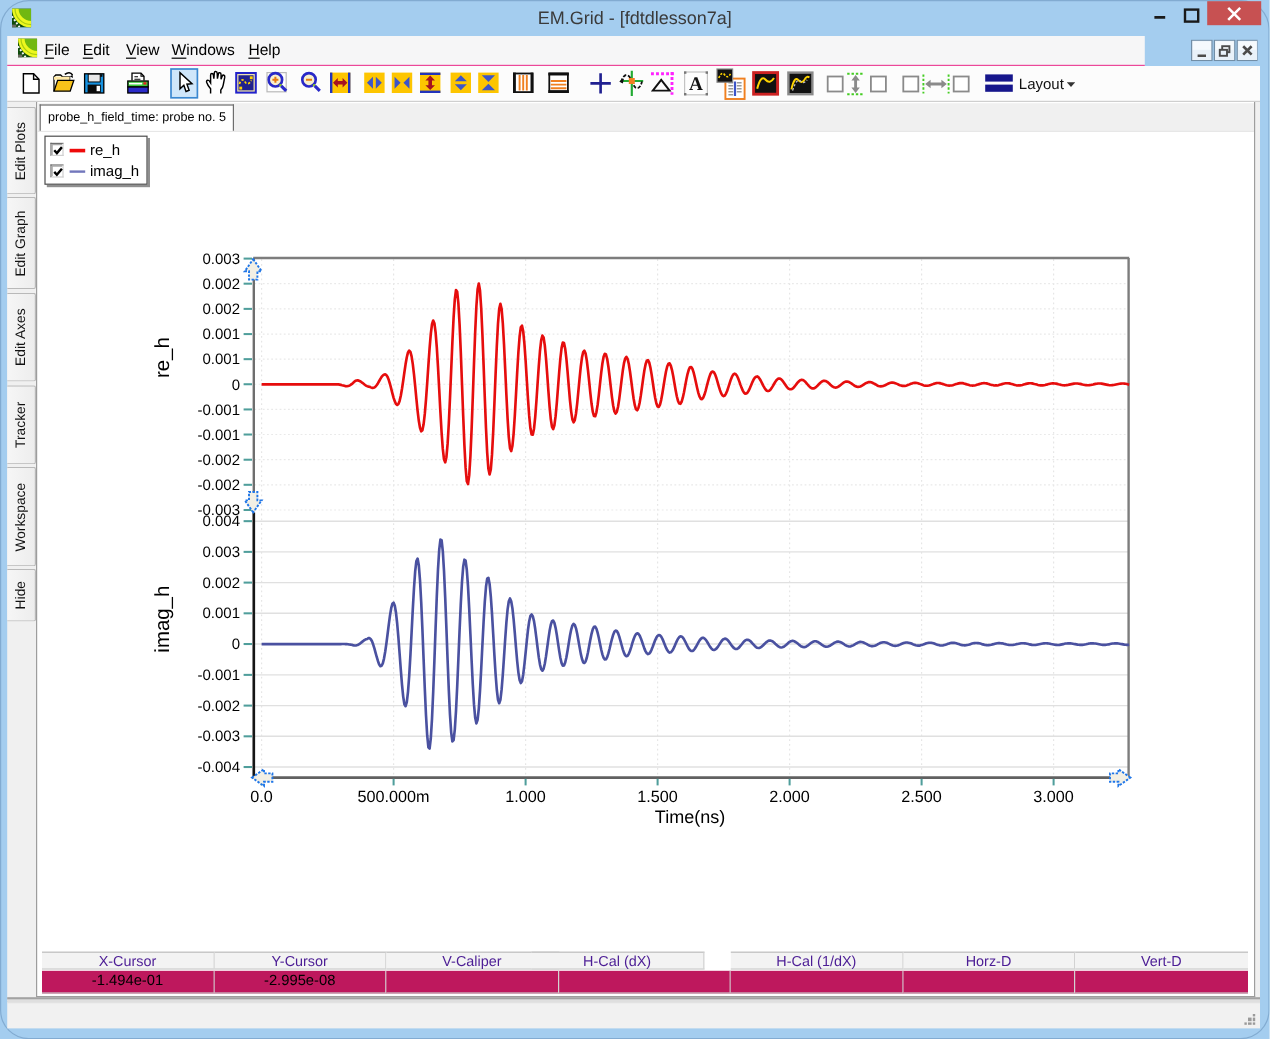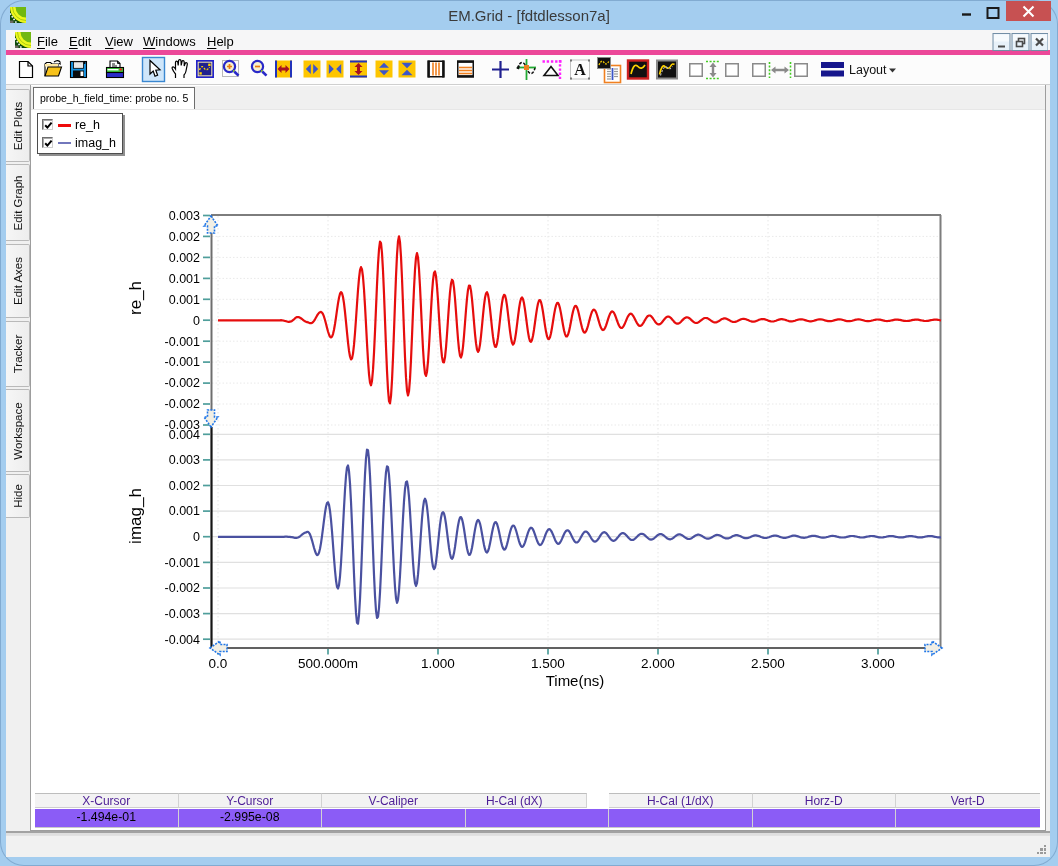--- a/index.html
+++ b/index.html
@@ -3,38 +3,38 @@
 <meta charset="utf-8">
 <style>
 * { margin:0; padding:0; box-sizing:border-box; }
 html,body { width:1058px; height:866px; overflow:hidden; }
 body { font-family:"Liberation Sans", sans-serif; position:relative; background:#a4cdef; }
 #win { position:absolute; left:0; top:0; width:1058px; height:866px; background:#a4cdef; box-shadow:inset 0 0 0 1px #82abd1;border-radius:24px; }
 .abs { position:absolute; }
 #titlebar { left:0; top:0; width:1058px; height:30px; }
 #title-text { left:0; top:0; width:1058px; text-align:center; font-size:15px; color:#3a3a3a; line-height:23px; }
 #btn-close { left:1006px; top:1px; width:45px; height:20px; background:#c75152; }
-#menubar { left:6px; top:30px; width:1044px; height:25px; background:#f6f6f7; border-bottom:5px solid #ec4899; }
+#menubar { left:6px; top:30px; width:948px; height:25px; background:#f6f6f7; border-bottom:1px solid #ec4899; }
 .menuitem { position:absolute; top:0; height:24px; line-height:24px; font-size:13px; color:#000; }
 .mu { text-decoration:underline; text-underline-offset:2px; }
 #toolbar { left:6px; top:55px; width:1044px; height:30px; background:#fcfcfc; border-bottom:1px solid #cfcfcf; }
 #client { left:6px; top:85px; width:1044px; height:749px; background:#f0f0f0; }
 .sidetab { position:absolute; left:0; width:24px; background:linear-gradient(90deg,#f6f6f6,#ededed); border:1px solid #b9b9b9; border-left:none; border-radius:0 2px 2px 0; }
 .sidetab span { position:absolute; left:50%; top:50%; transform:translate(-50%,-50%) rotate(-90deg); white-space:nowrap; font-size:11.5px; color:#111; }
 #docframe { left:24px; top:0px; width:1016px; height:746px; border:1px solid #9d9d9d; border-top:none; background:#fff; }
 #tabbar { left:25px; top:1px; width:1014px; height:24px; background:#f0f0f0; border-bottom:1px solid #e7e7e7;}
 #doctab { position:absolute; left:7px; top:2px; height:22px; background:#fff; border:1px solid #6d6d6d; border-bottom:none; font-size:10.5px; line-height:21px; padding:0 6px; color:#000; }
 #legend { left:37px; top:113px; width:86px; height:41px; background:#fff; border:1px solid #4d4d4d; box-shadow:2px 2px 0 #8f8f8f; }
 .lrow { position:absolute; left:4px; height:12px; }
 .cbx { position:absolute; left:0; top:0; width:11px; height:11px; background:#fff; border-top:1px solid #6e6e6e; border-left:1px solid #6e6e6e; border-right:1px solid #cfcfcf; border-bottom:1px solid #cfcfcf; box-shadow:inset 1px 1px 0 #a9a9a9; }
 .lline { position:absolute; left:16px; }
 .ltxt { position:absolute; left:33px; top:-1px; font-size:12.5px; color:#000; }
 #readout { left:34px; top:793px; width:1007px; border-left:1px solid #d2d2d2; }
 .thdr { position:absolute; top:0; height:15px; background:#f3f3f3; border-top:1px solid #bdbdbd; border-bottom:1px solid #cecece; font-size:12px; text-align:center; line-height:15px; color:#4c1d95; }
-.tval { position:absolute; top:16px; height:19px; background:#8b5cf6; border-bottom:1px solid #c9c9c9; font-size:12.3px; text-align:center; line-height:16px; color:#000; }
+.tval { position:absolute; top:16px; height:19px; background:#be185d; border-bottom:1px solid #c9c9c9; font-size:12.3px; text-align:center; line-height:16px; color:#000; }
 .tsep { border-right:1px solid #d2d2d2; }
 #statusbar { left:6px; top:835px; width:1044px; height:22px; background:#f1f1f1; border-top:1px solid #e2e2e2; }
 #frame-bottom { left:6px; top:831px; width:1044px; height:2px; background:#a2a2a2; }
 #frame-bottom2 { left:6px; top:833px; width:1044px; height:2px; background:#dfdfdf; }
 .grip { position:absolute; width:2.5px; height:2.5px; background:#9a9a9a; }
 svg { display:block; }
 </style>
 </head>
 <body>
 <div id="win">

